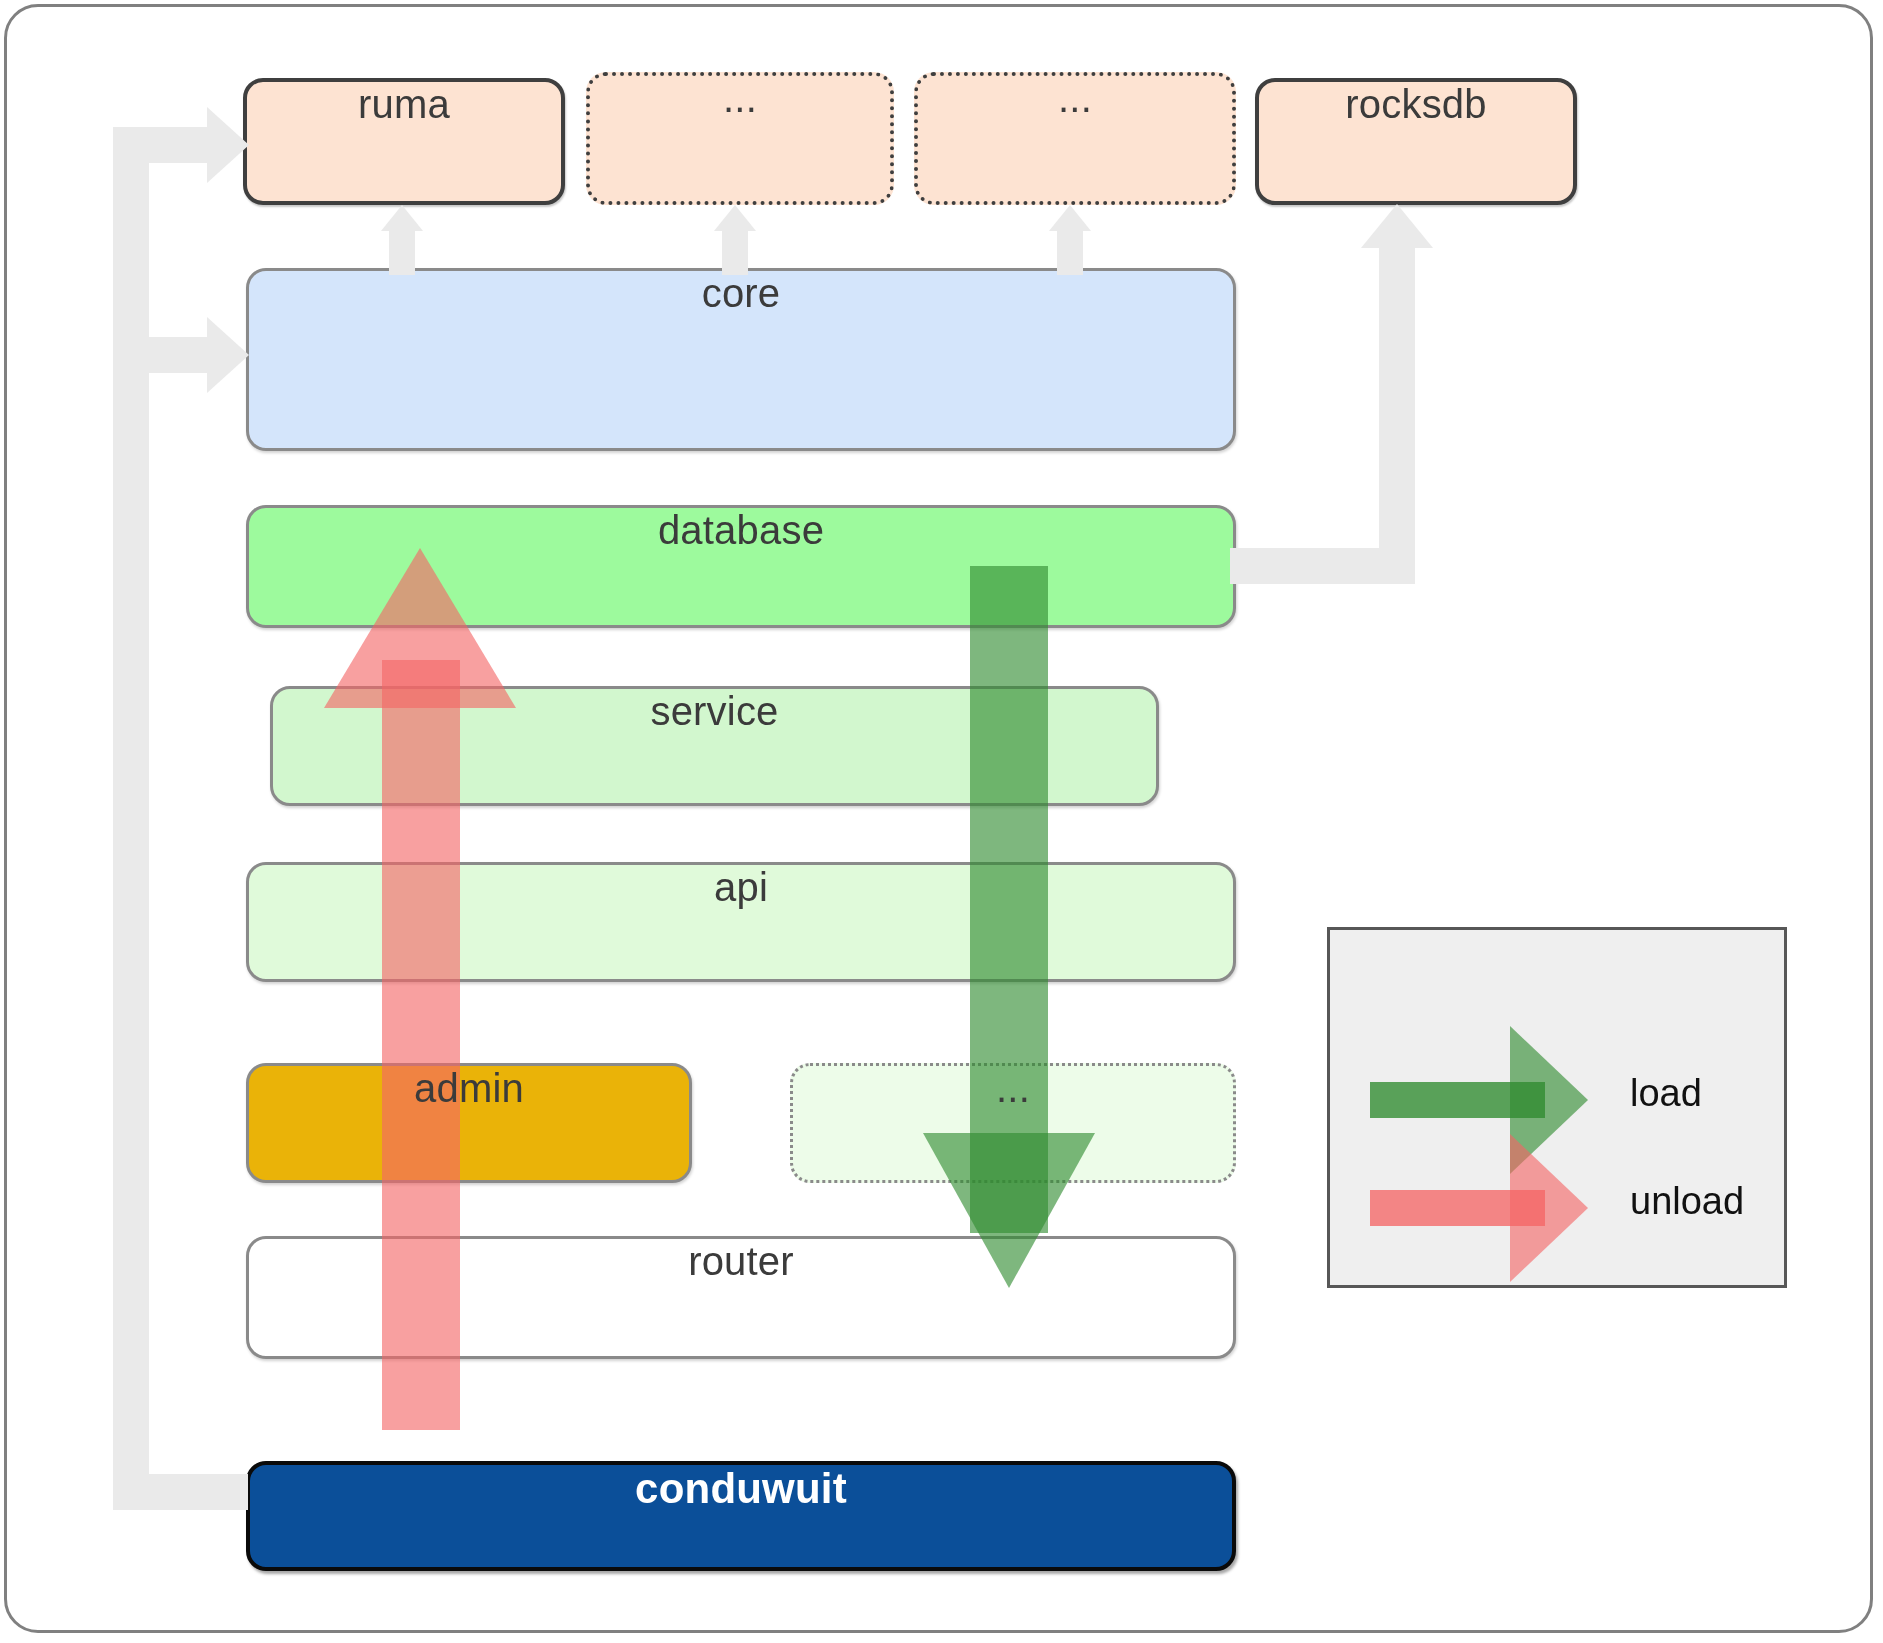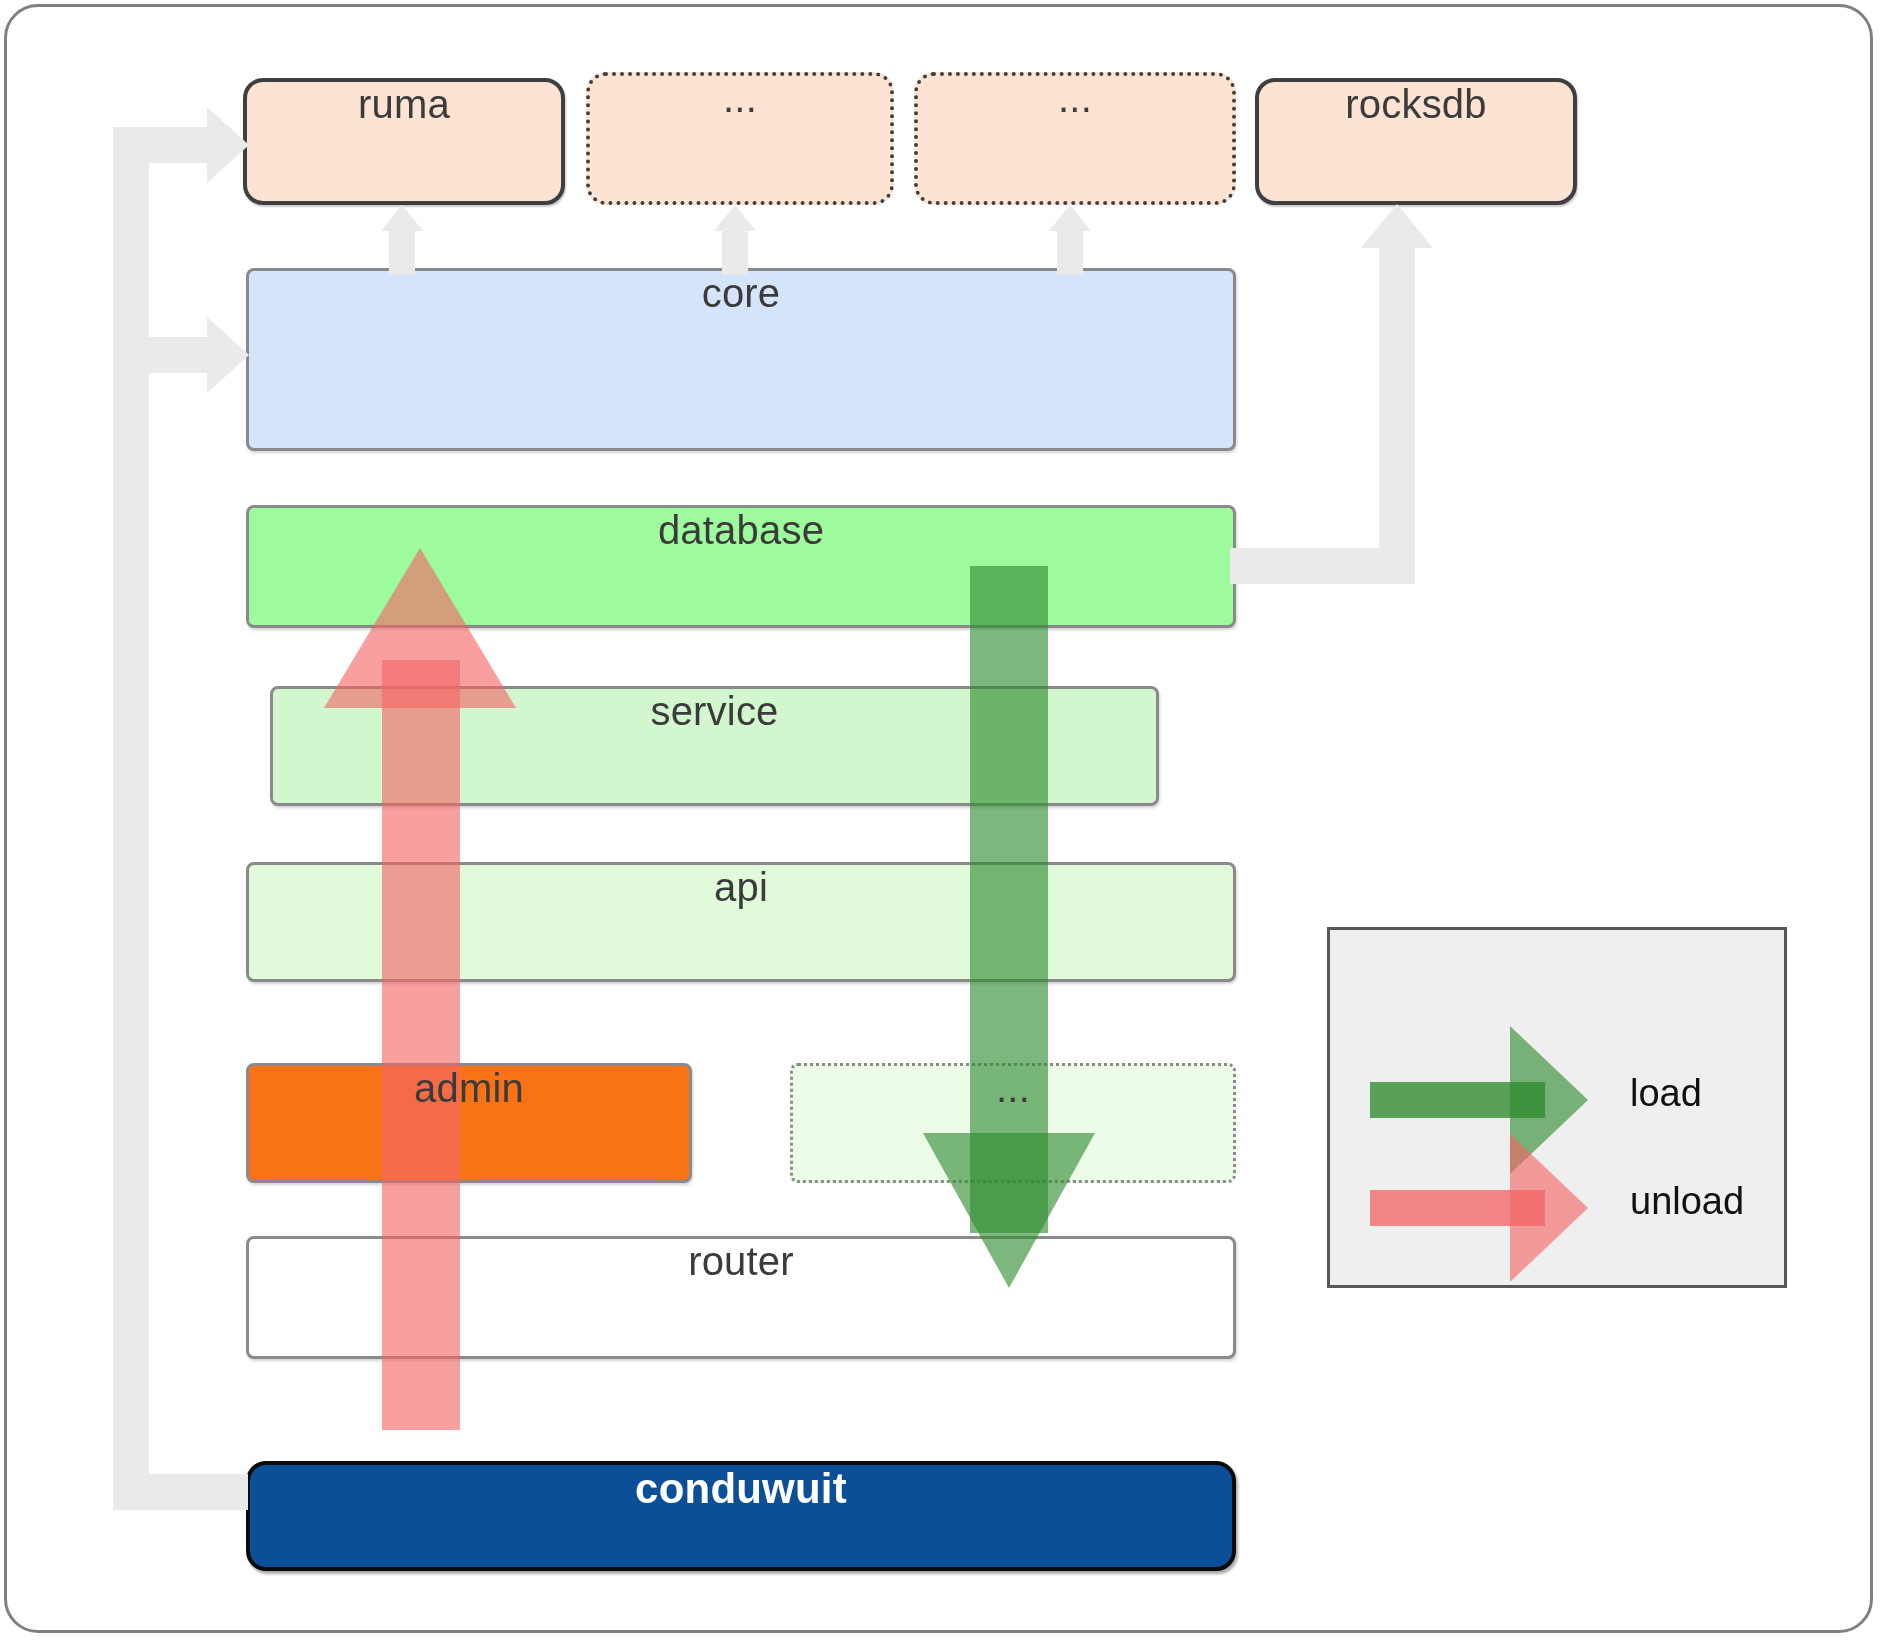--- a/index.html
+++ b/index.html
@@ -57,32 +57,32 @@
     box-shadow: 1px 2px 2px rgba(0,0,0,0.22);
   }
   .dep.dotted {
     border: 4px dotted #3f3f3f;
     box-shadow: none;
   }
 
   
   .layer {
     border: 3px solid #8a8a8a;
-    border-radius: 8px;
+    border-radius: 20px;
     box-shadow: 1px 2px 3px rgba(0,0,0,0.18);
   }
   .layer.dotted {
     border: 3px dotted #8a8a8a;
     box-shadow: none;
   }
   .layer-core    { background: #d4e5fb; }
   .layer-db      { background: #9dfa9d; }
   .layer-service { background: #d2f7ce; }
   .layer-api     { background: #e0fada; }
-  .layer-admin   { background: #f97316; }
+  .layer-admin   { background: #eab308; }
   .layer-dots    { background: #edfce9; }
   .layer-router  { background: #ffffff; }
 
   .root-box {
     background: #0b4f99;
     border: 4px solid #0a0a0a;
     border-radius: 20px;
     color: #ffffff;
     font-size: 42px;
     font-weight: bold;

